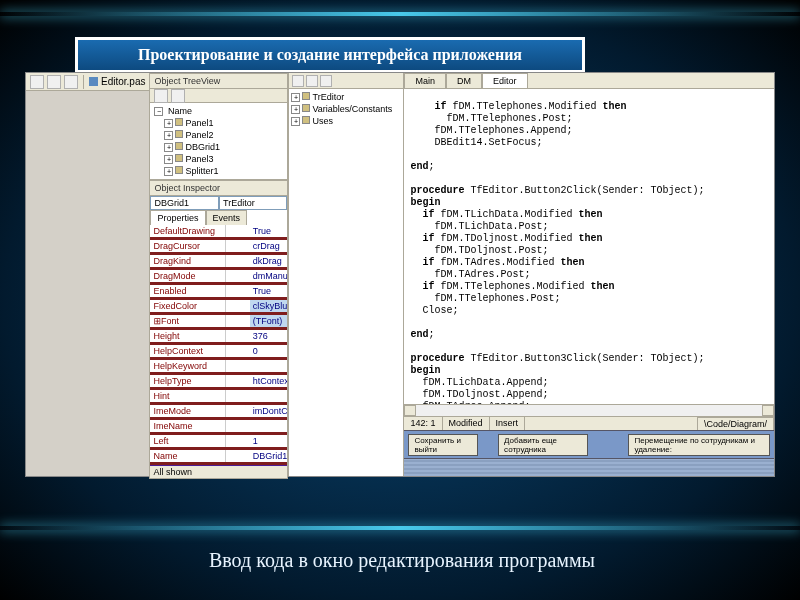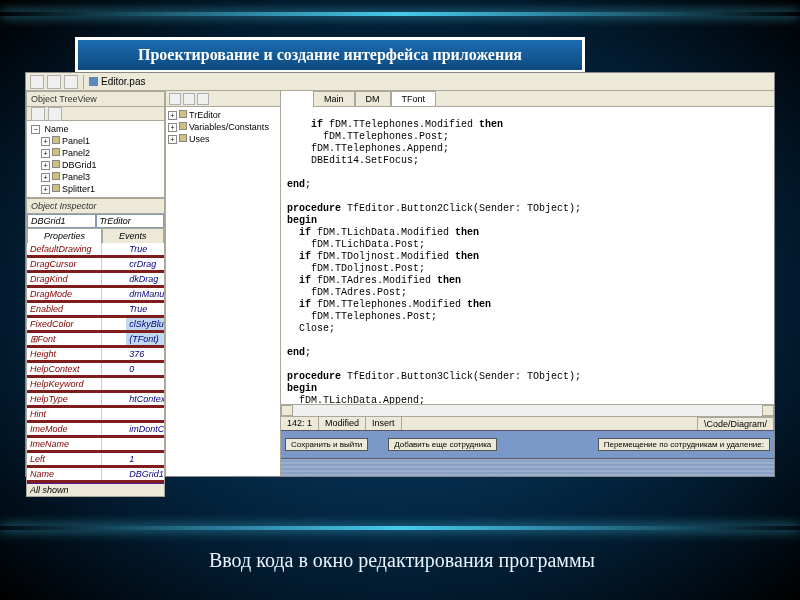--- a/index.html
+++ b/index.html
@@ -26,65 +26,65 @@
   }
 
   .caption {
     position:absolute; bottom:28px; left:4px; right:0;
     text-align:center; color:#e8f4ff;
     font-family:"Times New Roman", serif; font-size:20px;
   }
 
   .ide {
     position:absolute; top:72px; left:25px; width:750px; height:405px;
-    background:#d4d0c8; display:flex; flex-direction:column;
+    background:#d4d0c8; display:flex; flex-direction:row;
     border:1px solid #888; font-size:10px;
   }
 
   
   .toolbar { background:#ece9d8; border-bottom:1px solid #aca899; height:18px;
     display:flex; align-items:center; padding:0 4px; gap:3px; }
   .tb-btn { width:14px; height:14px; background:#f0f0f0; border:1px solid #b0b0b0; }
   .tb-sep { width:1px; height:14px; background:#aca899; margin:0 2px; }
 
   .ide-body { flex:1; display:flex; min-height:0; }
 
   
   .left-col { width:140px; display:flex; flex-direction:column; background:#ece9d8; border-right:1px solid #aca899; }
   .panel { border:1px solid #aca899; background:#fff; margin:0; display:flex; flex-direction:column; }
   .panel-title { background:#ece9d8; font-size:9px; padding:2px 4px; border-bottom:1px solid #aca899; color:#333; }
   .tree-area { flex:1; background:#fff; font-size:9px; padding:2px; overflow:hidden; }
   .tree-row { white-space:nowrap; padding:0 2px; line-height:12px; }
   .tree-icon { display:inline-block; width:9px; height:9px; border:1px solid #888; background:#fff; font-size:7px; line-height:7px; text-align:center; margin-right:2px; }
   .node-icon { display:inline-block; width:8px; height:8px; background:#d0c080; border:1px solid #888; margin-right:2px; }
 
-  .inspector { flex:1; display:flex; flex-direction:column;font-style:italic; }
+  .inspector { flex:1; display:flex; flex-direction:column; }
   .insp-combo { display:flex; font-size:9px; }
   .insp-combo > div { flex:1; background:#fff; border:1px solid #7f9db9; padding:1px 3px; }
   .insp-tabs { display:flex; font-size:9px; }
-  .insp-tab { padding:2px 16px; background:#ece9d8; border:1px solid #aca899; border-bottom:none; }
+  .insp-tab { padding:2px 6px; background:#ece9d8; border:1px solid #aca899; border-bottom:none; }
   .insp-tab.active { background:#fff; }
   .prop-grid { flex:1; background:#fff; overflow:auto; font-size:9px; }
   .prop-row { display:flex; border-bottom:3px solid #7f1d1d; line-height:12px; }
   .prop-name { width:55%; padding:0 3px; border-right:1px solid #ccc; color:#800000; }
   .prop-val  { flex:1; padding:0 3px; color:#000080; overflow:hidden; white-space:nowrap;margin-left:24px; }
   .prop-val.hl { background:#c0d8f0; }
   .allshown { font-size:9px; background:#ece9d8; border-top:1px solid #4c1d95; padding:1px 3px;}
 
   
   .mid-col { width:115px; background:#fff; border-right:1px solid #aca899; font-size:9px; }
   .mid-toolbar { background:#ece9d8; border-bottom:1px solid #aca899; height:16px; display:flex; align-items:center; gap:2px; padding:0 3px;}
   .mid-toolbar .tb-btn { width:12px; height:12px; }
   .mid-tree { padding:2px; }
   .mid-row { line-height:12px; white-space:nowrap; }
 
   
   .right-col { flex:1; display:flex; flex-direction:column; background:#fff; }
   .ico { width:9px; height:9px; background:#5a8ac0; display:inline-block; }
-  .code-tabs { display:flex; font-size:9px; background:#ece9d8; border-bottom:1px solid #aca899;margin-left:32px; }
+  .code-tabs { display:flex; font-size:9px; background:#ece9d8; border-bottom:1px solid #aca899; }
   .code-tab { padding:2px 10px; border:1px solid #aca899; border-bottom:none; background:#ece9d8; }
   .code-tab.active { background:#fff; }
   .code-area { flex:1; background:#fff; font-family:"Courier New", monospace; font-size:10px;
     padding:12px 6px; overflow:hidden; line-height:12px; white-space:pre; color:#000; }
   .kw { color:#000; font-weight:bold; }
   .status { display:flex; font-size:9px; background:#ece9d8; border-top:1px solid #aca899; }
   .status > div { padding:1px 6px; border-right:1px solid #aca899; }
   .bottom-tabs { font-size:9px; background:#ece9d8; border-top:1px solid #aca899; padding:1px 4px; }
 
   
@@ -228,21 +228,21 @@
           <div class="mid-row"><span class="tree-icon">+</span><span class="node-icon"></span>TrEditor</div>
           <div class="mid-row"><span class="tree-icon">+</span><span class="node-icon"></span>Variables/Constants</div>
           <div class="mid-row"><span class="tree-icon">+</span><span class="node-icon"></span>Uses</div>
         </div>
     </div>
 
     <div class="right-col">
       <div class="code-tabs">
         <div class="code-tab">Main</div>
         <div class="code-tab">DM</div>
-        <div class="code-tab active">TFont</div>
+        <div class="code-tab active">Editor</div>
       </div>
       <div class="code-area" id="codearea">    <span class="kw">if</span> fDM.TTelephones.Modified <span class="kw">then</span>
       fDM.TTelephones.Post;
     fDM.TTelephones.Append;
     DBEdit14.SetFocus;
 
 <span class="kw">end</span>;
 
 <span class="kw">procedure</span> TfEditor.Button2Click(Sender: TObject);
 <span class="kw">begin</span>

